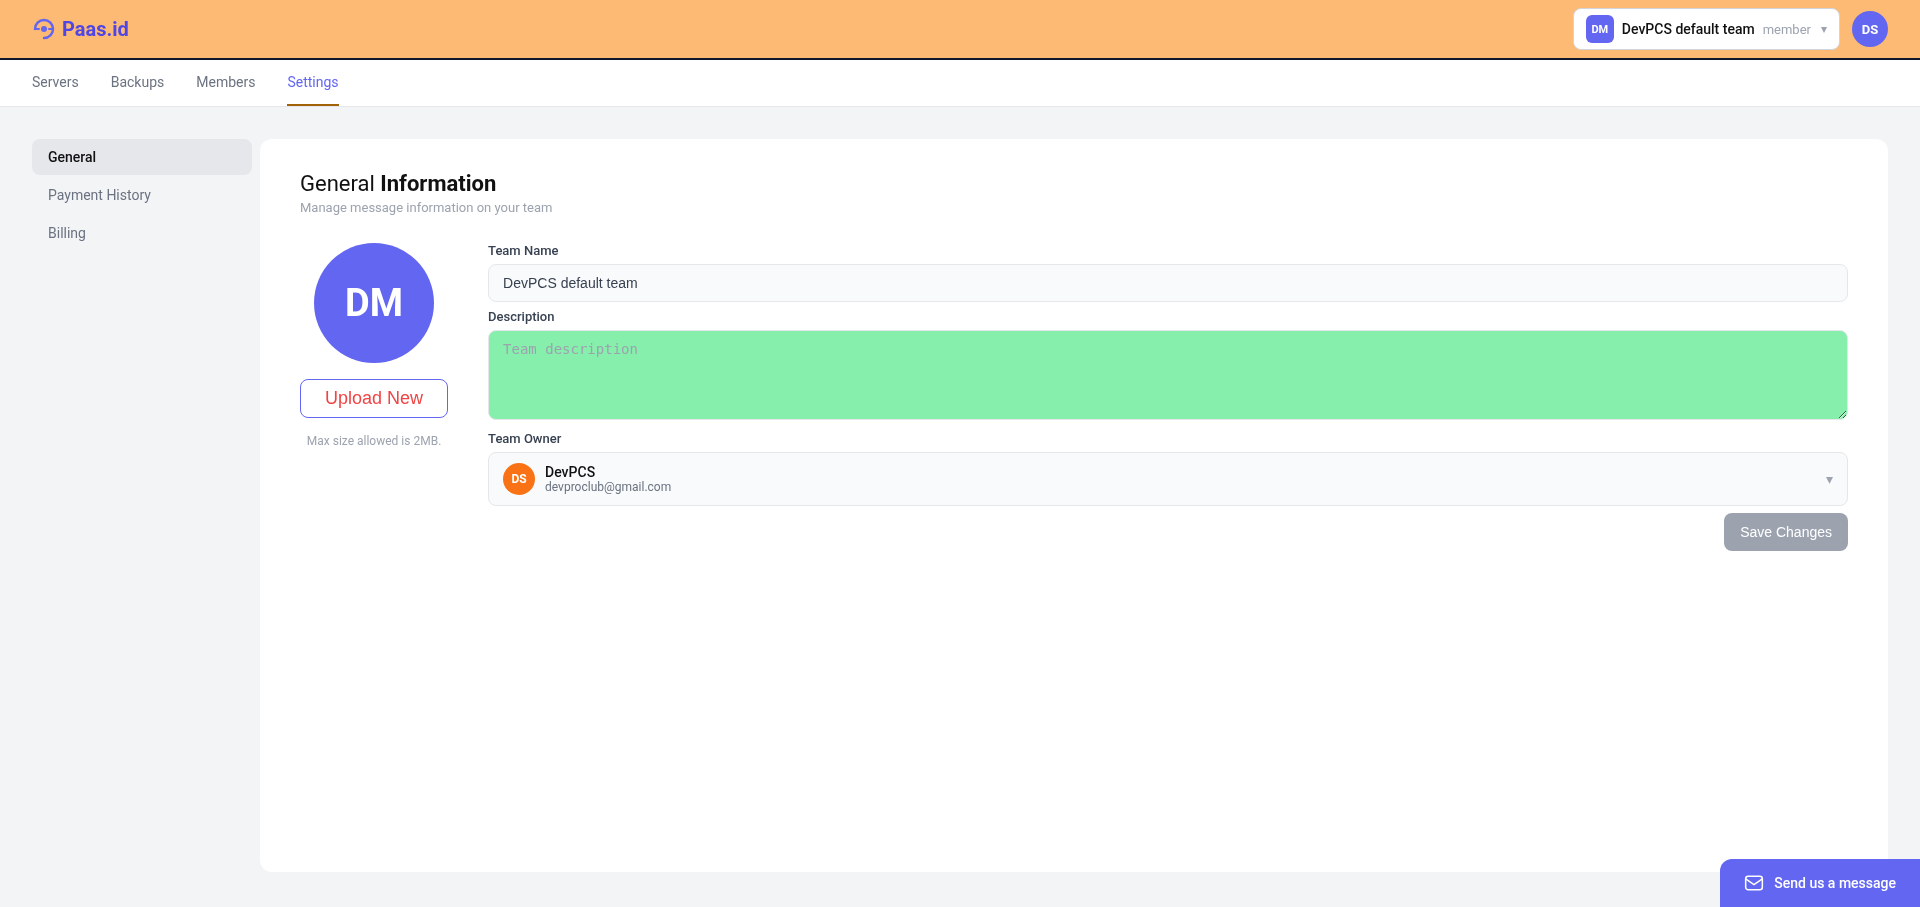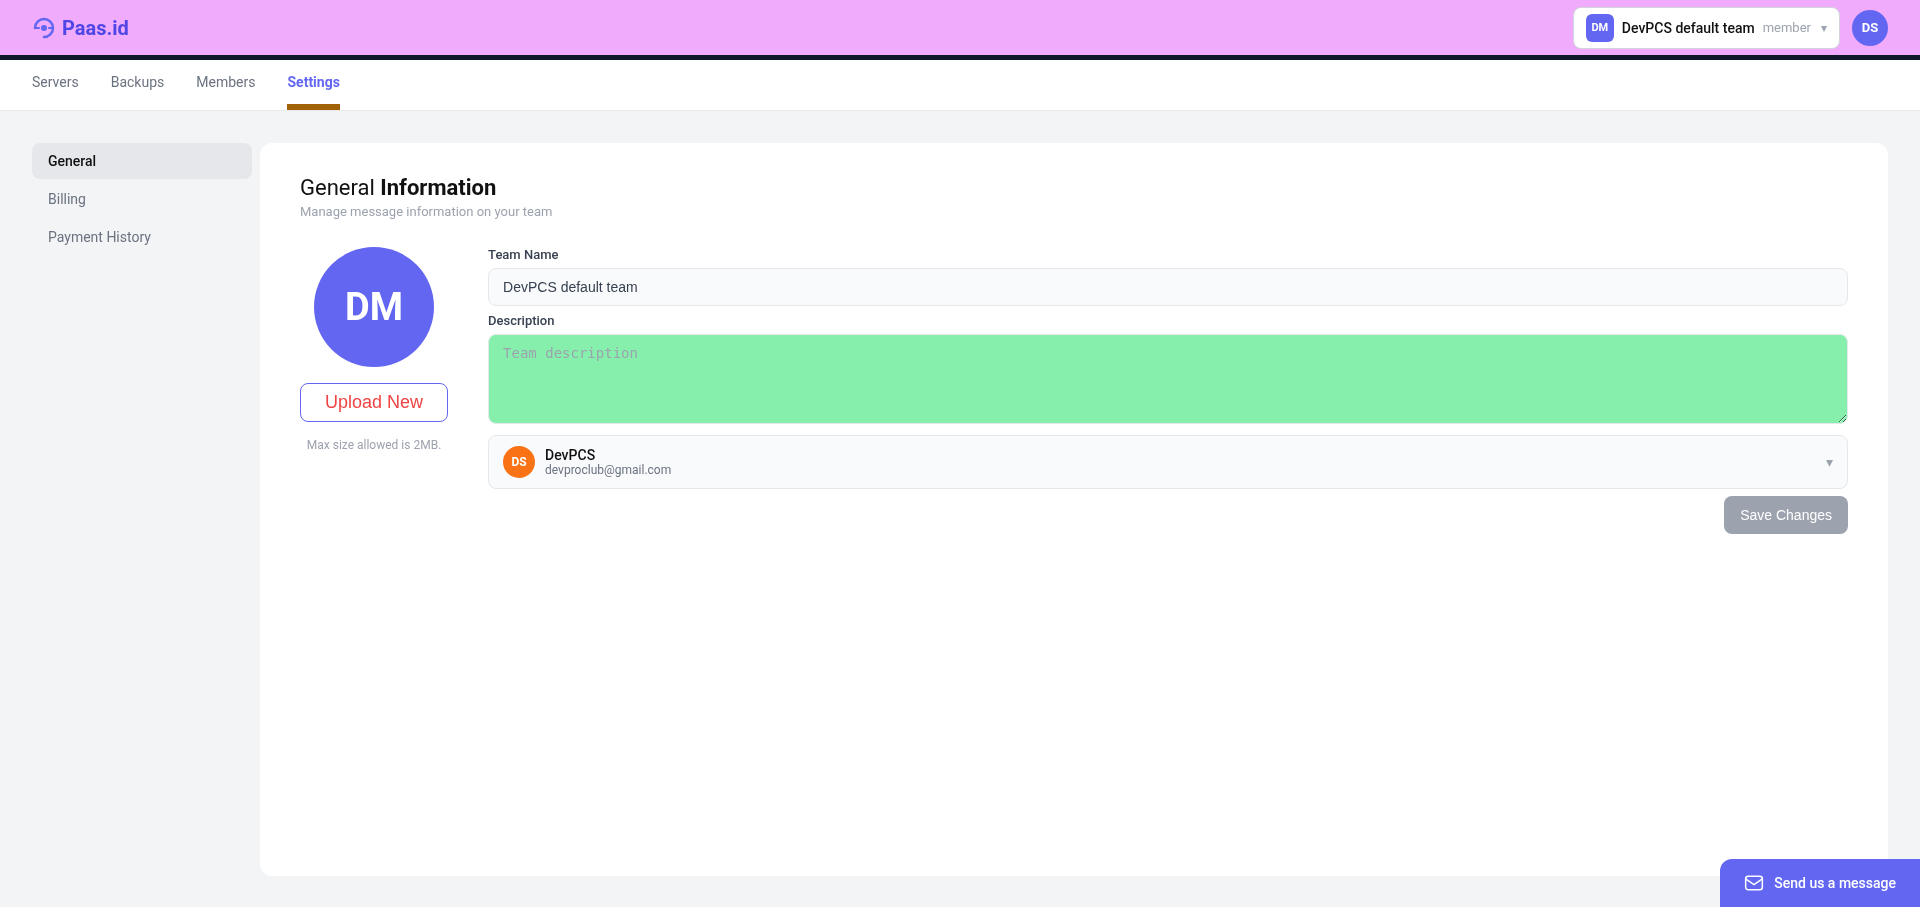--- a/index.html
+++ b/index.html
@@ -5,27 +5,27 @@
     * { box-sizing: border-box; margin: 0; padding: 0; }
     body {
       font-family: -apple-system, BlinkMacSystemFont, 'Segoe UI', Roboto, sans-serif;
       background: #f3f4f6;
       min-height: 907px;
       color: #333;
     }
 
     
     .header {
-      background: #f0abfc;
+      background: #fdba74;
       height: 60px;
       display: flex;
       align-items: center;
       justify-content: space-between;
       padding: 0 32px;
-      border-bottom: 5px solid #0f172a;
+      border-bottom: 2px solid #0f172a;
       position: relative;
       z-index: 10;
     }
 
     .logo {
       display: flex;
       align-items: center;
       gap: 6px;
       font-size: 20px;
       font-weight: 700;
@@ -114,22 +114,22 @@
       color: #6b7280;
       padding: 14px 0;
       cursor: pointer;
       text-decoration: none;
       border-bottom: 2px solid transparent;
       font-weight: 400;
     }
 
     .nav-item.active {
       color: #6366f1;
-      border-bottom: 6px solid #a16207;
-      font-weight: 700;
+      border-bottom: 2px solid #a16207;
+      font-weight: 400;
     }
 
     
     .main {
       display: flex;
       padding: 32px;
       gap: 0;
       min-height: calc(907px - 110px);
     }
 
@@ -396,22 +396,22 @@
   <a class="nav-item">Servers</a>
   <a class="nav-item">Backups</a>
   <a class="nav-item">Members</a>
   <a class="nav-item active">Settings</a>
 </nav>
 
 <div class="main">
 
   <aside class="sidebar">
     <div class="sidebar-item active">General</div>
+    <div class="sidebar-item">Payment History</div>
     <div class="sidebar-item">Billing</div>
-    <div class="sidebar-item">Payment History</div>
   </aside>
 
   <main class="content">
     <h1 class="content-title">
       <span>General </span><strong>Information</strong>
     </h1>
     <p class="content-subtitle">Manage message information on your team</p>
 
     <div class="form-body">
 
@@ -426,20 +426,21 @@
           <label class="form-label">Team Name</label>
           <input type="text" class="form-input" value="DevPCS default team" style="">
         </div>
 
         <div class="form-group">
           <label class="form-label">Description</label>
           <textarea class="form-textarea" placeholder="Team description" style=""></textarea>
         </div>
 
         <div class="form-group">
+          <label class="form-label">Team Owner</label>
           <div class="owner-dropdown">
             <div class="owner-left">
               <div class="owner-avatar">DS</div>
               <div class="owner-info">
                 <span class="owner-name">DevPCS</span>
                 <span class="owner-email">devproclub@gmail.com</span>
               </div>
             </div>
             <span class="owner-chevron">▾</span>
           </div>

